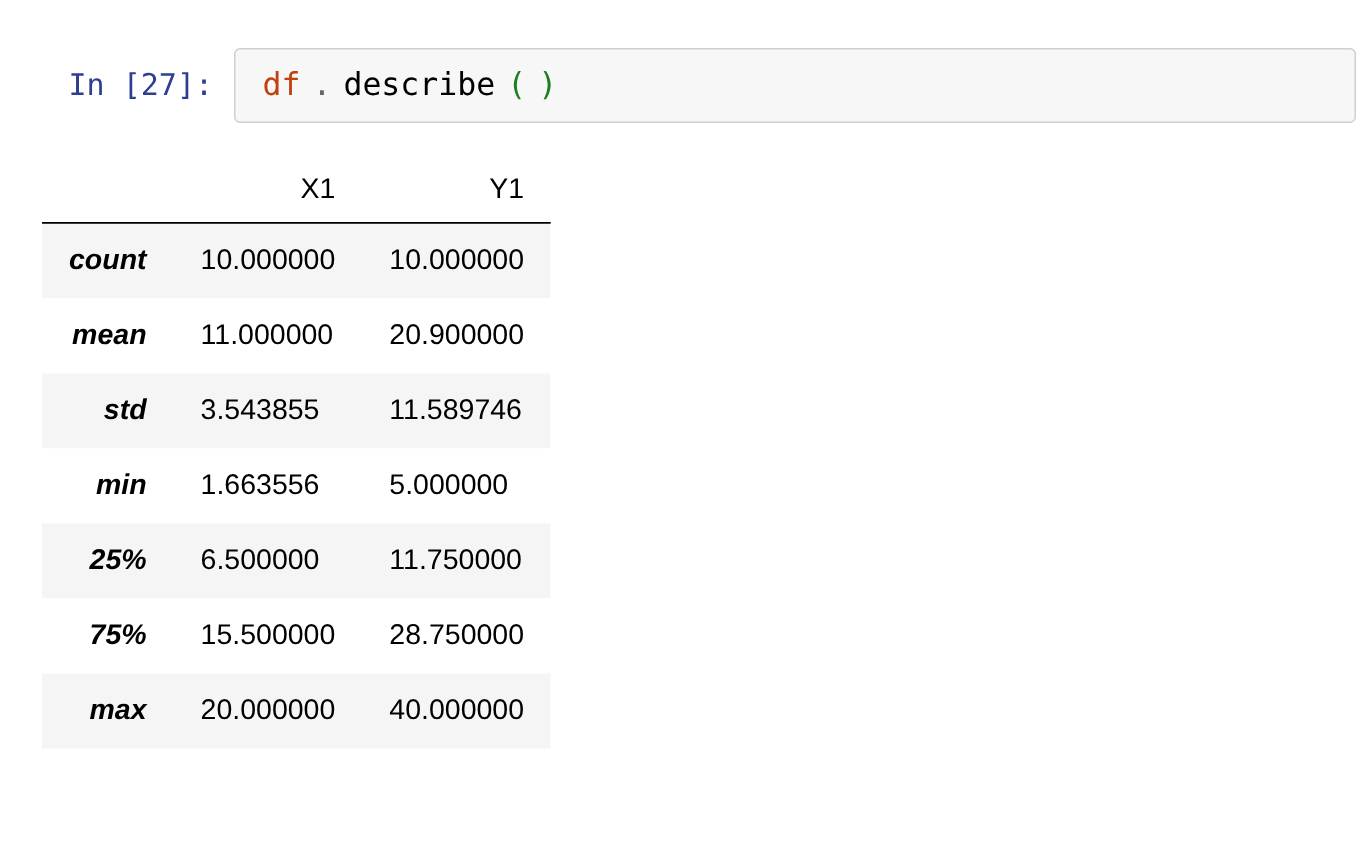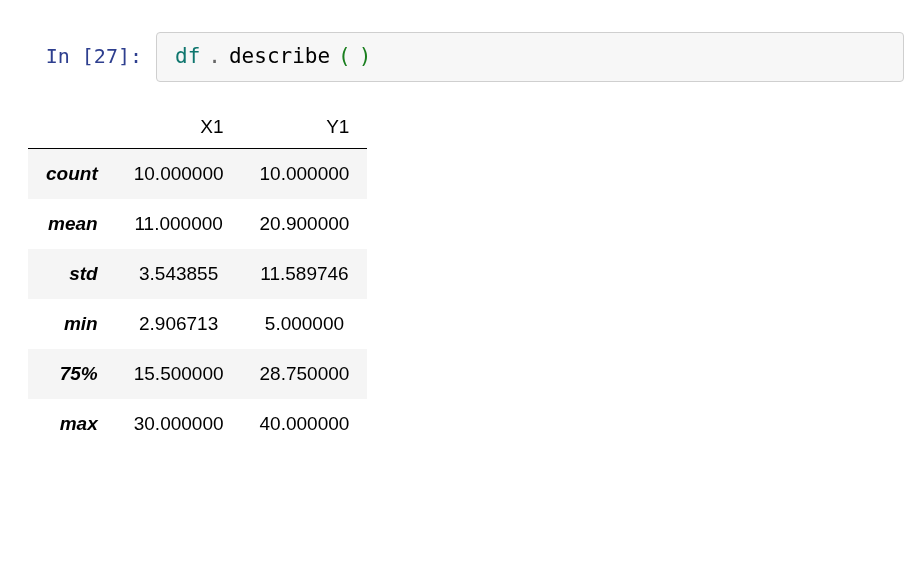--- a/index.html
+++ b/index.html
@@ -42,21 +42,21 @@
       flex: 1;
       background: #f7f7f7;
       border: 1px solid #cfcfcf;
       border-radius: 4px;
       padding: 8px 14px;
       font-size: 21px;
       line-height: 1.5;
       font-family: "Menlo", "Monaco", "Consolas", monospace;
     }
     .code-df {
-      color: #0f766e;
+      color: #c2410c;
       text-align: center;
     }
     .code-dot {
       color: #666666;
     }
     .code-method {
       color: #000000;
       text-align: center;
     }
     .code-paren {
@@ -84,21 +84,21 @@
       color: #000000;
     }
     table.dataframe tbody th {
       text-align: right;
       font-weight: 700;
       padding: 14px 18px;
       color: #000000;
       font-style: italic;
     }
     table.dataframe tbody td {
-      text-align: center;
+      text-align: left;
       padding: 14px 18px;
       color: #000000;
     }
     table.dataframe tbody tr:nth-child(odd) {
       background-color: #f5f5f5;
     }
     table.dataframe tbody tr:nth-child(even) {
       background-color: #ffffff;
     }
     table.dataframe thead th:first-child {
@@ -138,31 +138,36 @@
             <td>11.000000</td>
             <td>20.900000</td>
           </tr>
           <tr>
             <th>std</th>
             <td>3.543855</td>
             <td>11.589746</td>
           </tr>
           <tr>
             <th>min</th>
-            <td>2.906713</td>
+            <td>1.663556</td>
             <td>5.000000</td>
+          </tr>
+          <tr>
+            <th>25%</th>
+            <td>6.500000</td>
+            <td>11.750000</td>
           </tr>
           <tr>
             <th>75%</th>
             <td>15.500000</td>
             <td>28.750000</td>
           </tr>
           <tr>
             <th>max</th>
-            <td>30.000000</td>
+            <td>20.000000</td>
             <td>40.000000</td>
           </tr>
         </tbody>
       </table>
     </div>
   </div>
 
 </div>
 
 </body></html>

